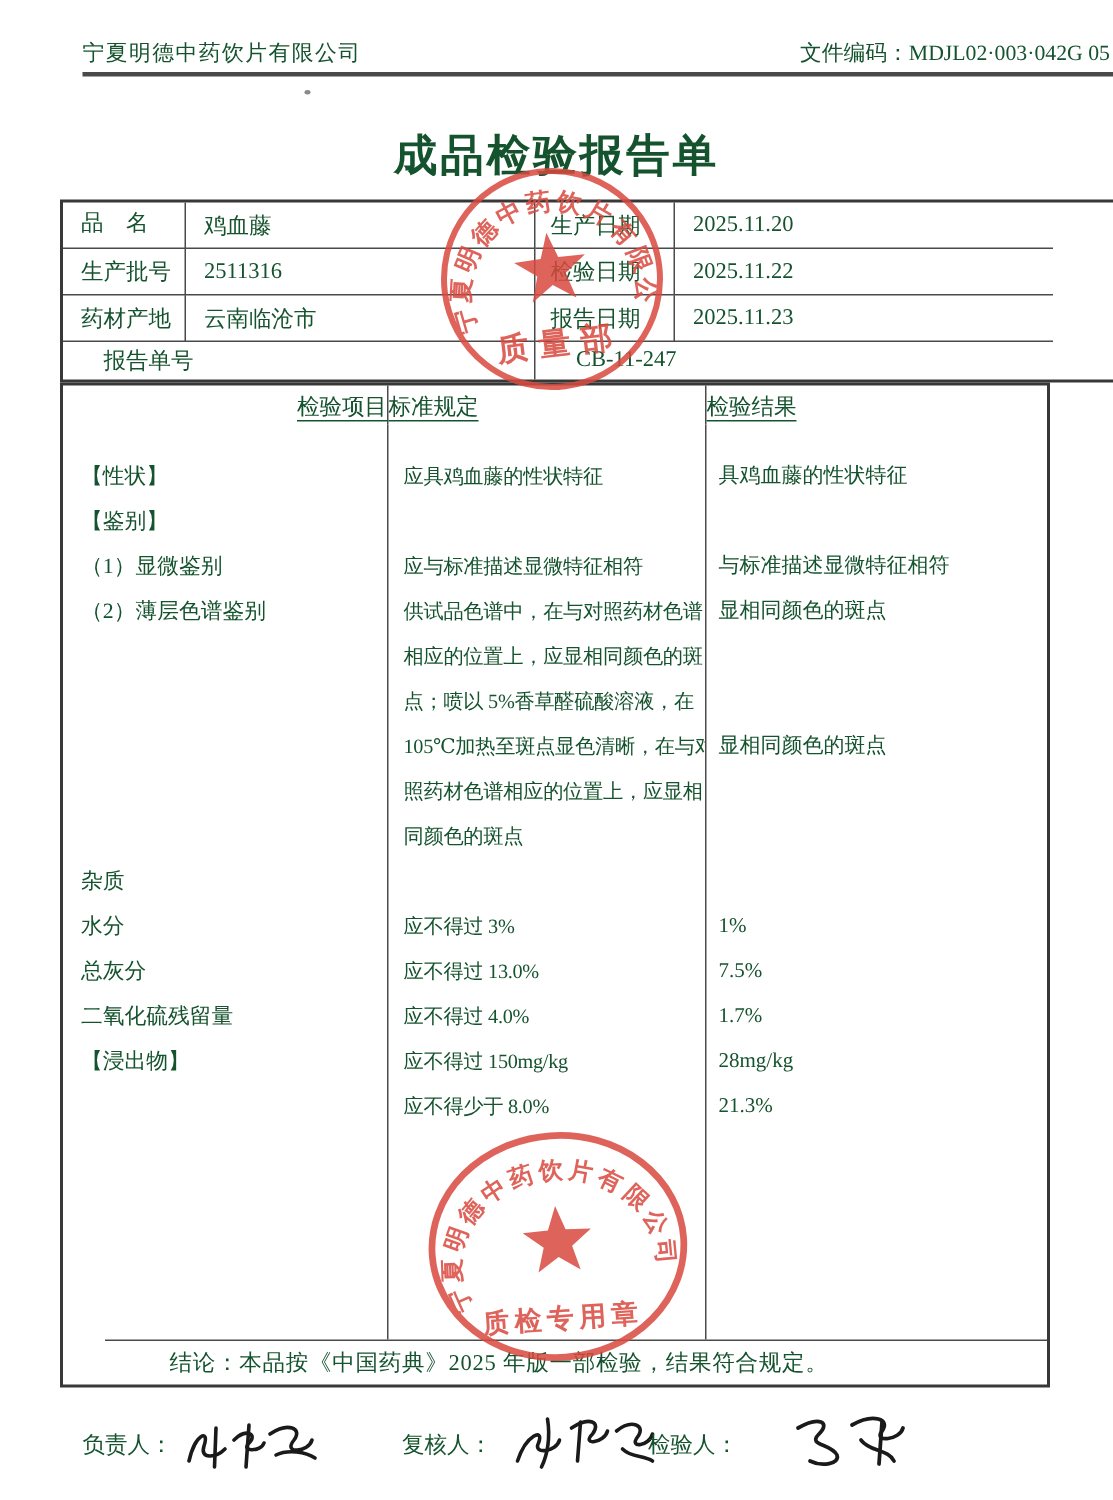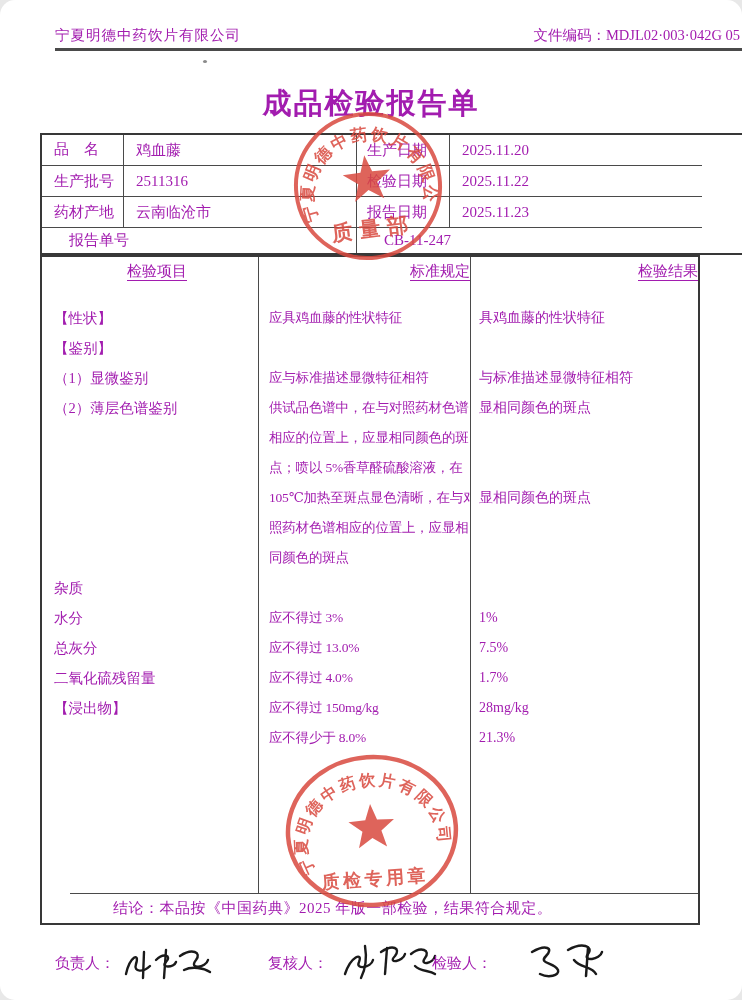--- a/index.html
+++ b/index.html
@@ -1,17 +1,17 @@
 <!DOCTYPE html>
 <html><head>
 <meta charset="utf-8">
 <style>
   html,body{margin:0;padding:0;background:#e8e8e8;}
   .page{position:relative;width:742px;height:1000px;background:#ffffff;margin:0 auto;
-        font-family:"Liberation Serif","DejaVu Serif",serif;color:#a21caf;overflow:hidden;border-radius:15px;}
+        font-family:"Liberation Serif","DejaVu Serif",serif;color:#14532d;overflow:hidden;}
 
   
   .company{position:absolute;left:55px;top:26px;font-size:14.5px;letter-spacing:1px;}
   .doccode{position:absolute;right:2px;top:26px;font-size:14.5px;white-space:nowrap;}
   .headrule{position:absolute;left:55px;top:48px;width:687px;height:2.5px;background:#4a4a4a;}
   .speck{position:absolute;left:203px;top:60px;width:4px;height:3px;background:#8a8a8a;border-radius:50%;}
 
   .title{position:absolute;left:0;top:84px;width:742px;text-align:center;
          font-size:29px;font-weight:700;letter-spacing:2px;}
 
@@ -25,22 +25,22 @@
   .ic.noR{border-right:none;}
   .ic.noB{border-bottom:none;}
   .ic.spread{display:block;line-height:29px;text-align:justify;text-align-last:justify;padding:0 24px 0 12px;}
   .ic.span2{grid-column:span 2;padding-left:27px;}
 
   
   .insp{position:absolute;left:40px;top:255px;width:660px;height:670px;box-sizing:border-box;
         border:2px solid #383838;}
   .insp-head{display:grid;grid-template-columns:217px 212px 227px;height:26px;font-size:15px;}
   .ih{box-sizing:border-box;border-right:1px solid #4a4a4a;display:flex;align-items:flex-end;
-      justify-content:flex-end;padding-bottom:2px;}
-  .ih.first{justify-content:center;padding-left:14px;}
+      justify-content:flex-start;padding-bottom:2px;}
+  .ih.first{justify-content:flex-end;padding-left:14px;}
   .ih.last{border-right:none;}
   .ih span{text-decoration:underline;text-underline-offset:4px;text-decoration-thickness:1px;}
   .insp-body{display:grid;grid-template-columns:217px 212px 227px;height:610px;}
   .col{box-sizing:border-box;border-right:1px solid #4a4a4a;padding-top:20px;overflow:hidden;}
   .col.last{border-right:none;}
   .line{height:30px;line-height:30px;white-space:nowrap;}
   .col-item .line{padding-left:12px;font-size:14.5px;}
   .col-standard .line{padding-left:10px;font-size:13.5px;letter-spacing:-0.2px;}
   .col-result .line{padding-left:8px;font-size:14px;}
   .insp-concl{box-sizing:border-box;height:30px;border-top:1px solid #4a4a4a;

